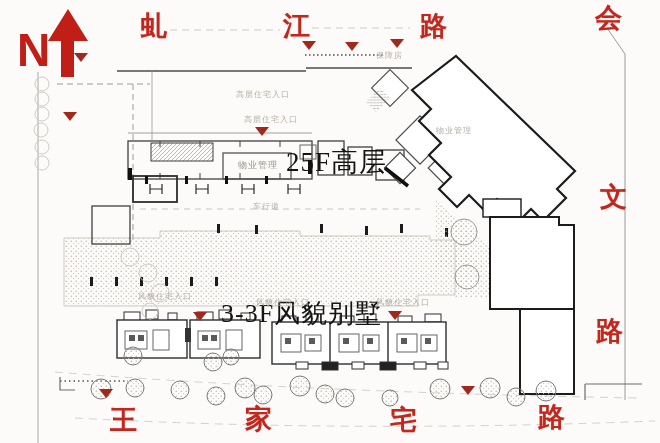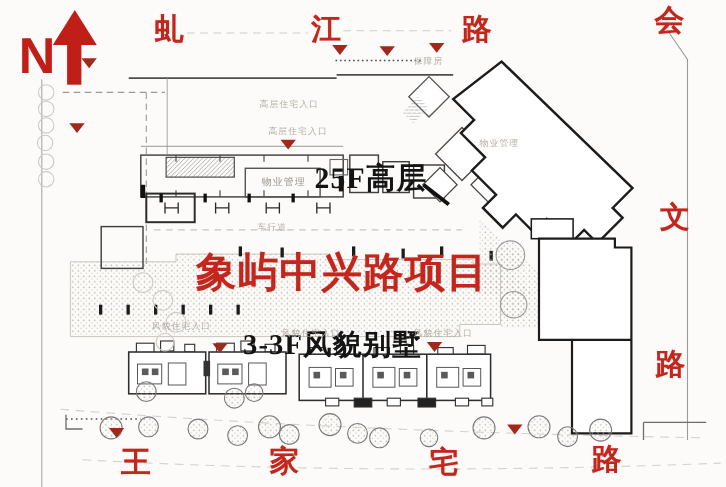--- a/index.html
+++ b/index.html
@@ -17,21 +17,21 @@
     text-shadow:0 0 1px rgba(195,38,29,.35);
   }
   
   .project-title{
     position:absolute;left:178px;top:230px;color:#c3261d;font-weight:800;
     font-size:37px;line-height:1;letter-spacing:1px;
     font-family:"Liberation Serif","DejaVu Serif",serif;
     text-shadow:0 0 1px rgba(195,38,29,.4);
   }
   .plan-label{
-    position:absolute;color:#141414;font-weight:700;line-height:1;
+    position:absolute;color:#141414;font-weight:400;line-height:1;
     font-family:"Liberation Serif","DejaVu Serif",serif;
   }
   .label-tower{left:286px;top:149px;font-size:27px;letter-spacing:1px;}
   .label-villa{left:221px;top:301px;font-size:26px;letter-spacing:1px;}
   
   .annot{
     position:absolute;color:#b3aca2;font-size:8px;line-height:1;letter-spacing:1px;
   }
   .annot.darker{color:#9a948b;}
   
@@ -260,29 +260,28 @@
 
   <span class="road-char" style="left:595px;top:5px;">会</span>
   <span class="road-char" style="left:600px;top:184px;">文</span>
   <span class="road-char" style="left:596px;top:318px;">路</span>
 
   <span class="road-char" style="left:110px;top:407px;">王</span>
   <span class="road-char" style="left:245px;top:406px;">家</span>
   <span class="road-char" style="left:390px;top:407px;">宅</span>
   <span class="road-char" style="left:538px;top:404px;">路</span>
 
-  <div class="project-title">象屿中兴路项目</div>
   <div class="plan-label label-tower">25F高层</div>
   <div class="plan-label label-villa">3-3F风貌别墅</div>
 
   <div class="abs annot" style="left:236px;top:91px;">高层住宅入口</div>
   <div class="abs annot" style="left:244px;top:116px;">高层住宅入口</div>
   <div class="abs annot darker" style="left:238px;top:161px;font-size:9px;">物业管理</div>
   <div class="abs annot" style="left:436px;top:127px;">物业管理</div>
-  <div class="abs annot" style="left:234px;top:203px;text-align:center;">车行道</div>
+  <div class="abs annot" style="left:253px;top:203px;text-align:center;">车行道</div>
   <div class="abs annot" style="left:138px;top:293px;">风貌住宅入口</div>
   <div class="abs annot" style="left:256px;top:299px;">风貌住宅入口</div>
   <div class="abs annot" style="left:376px;top:299px;">风貌住宅入口</div>
   <div class="abs annot" style="left:376px;top:52px;">保障房</div>
 
   <div class="tri" style="left:74px;top:53px;"></div>
   <div class="tri" style="left:63px;top:112px;"></div>
   <div class="tri" style="left:302px;top:41px;"></div>
   <div class="tri" style="left:345px;top:42px;"></div>
   <div class="tri" style="left:390px;top:39px;"></div>

